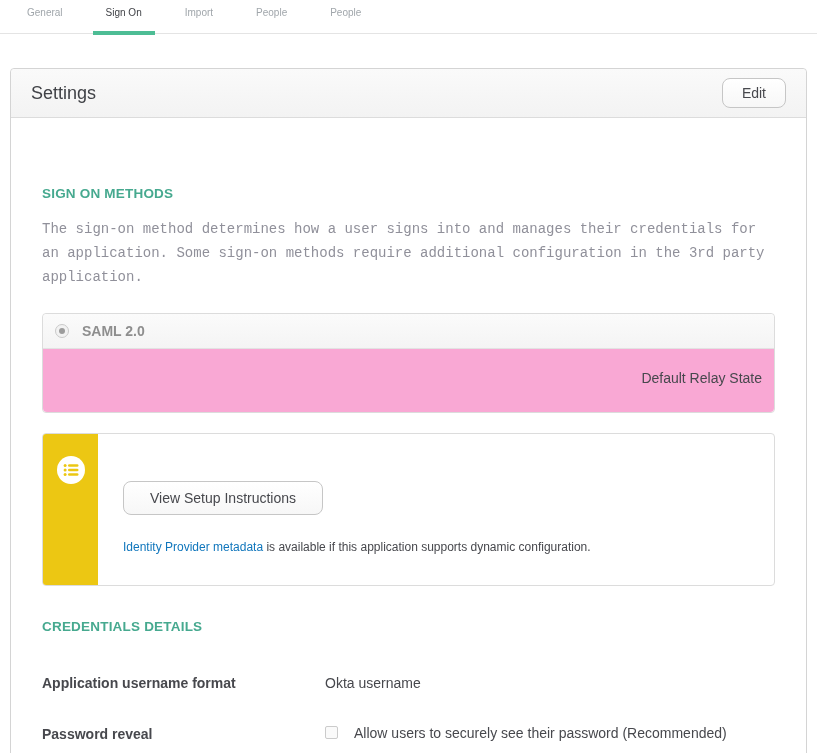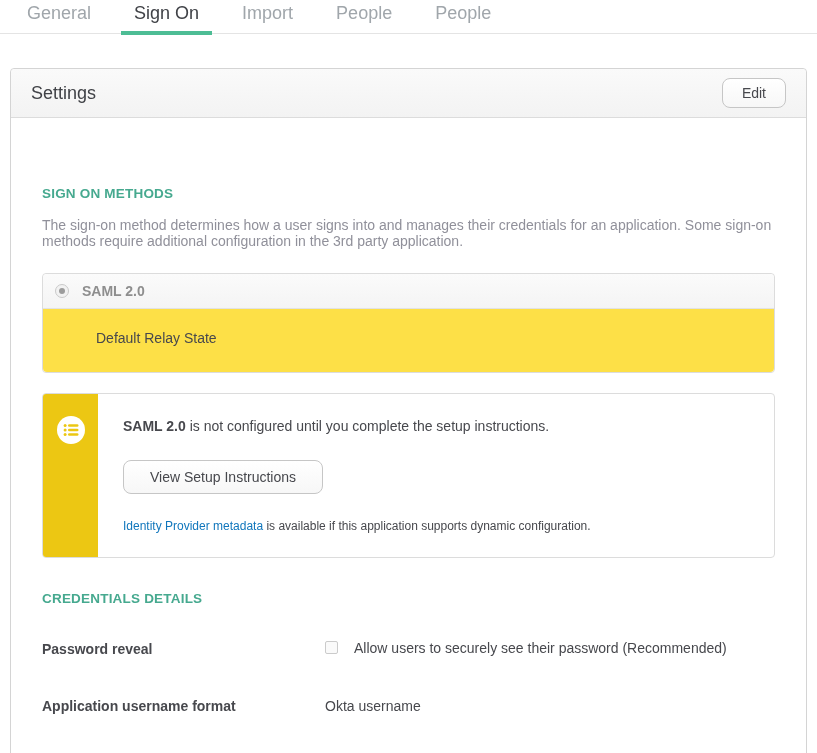--- a/index.html
+++ b/index.html
@@ -15,21 +15,21 @@
     display: flex;
     align-items: flex-start;
     height: 34px;
     padding-left: 27px;
     padding-top: 4px;
     border-bottom: 1px solid #e4e4e4;
   }
   .tab {
     position: relative;
     margin-right: 43px;
-    font-size: 18px;
+    font-size: 10px;
     color: #a0a6ab;
     height: 30px;
     line-height: 18px;
     cursor: pointer;
     white-space: nowrap;
   }
   .tab.active { color: #404247; }
   .tab.active::after {
     content: "";
     position: absolute;
@@ -74,22 +74,23 @@
     margin-top: 68px;
     font-size: 13.5px;
     font-weight: bold;
     letter-spacing: 0.2px;
     color: #46a98f;
   }
   .section-desc {
     margin-top: 16px;
     max-width: 730px;
     font-size: 14px;
-    line-height: 16px;
+    line-height: 24px;
     color: #90909a;
+    font-family: Liberation Mono, monospace;
   }
 
   
   .method-box {
     margin-top: 24px;
     border: 1px solid #dcdcdc;
     border-radius: 4px;
   }
   .method-header {
     display: flex;
@@ -117,21 +118,22 @@
   }
   .method-label {
     margin-left: 13px;
     font-size: 14px;
     font-weight: bold;
     color: #8e8e8e;
   }
   .method-body {
     padding: 20px 12px 25px 53px;
     border-radius: 0 0 4px 4px;
-    background: #fde047;
+    background: #f9a8d4;
+    text-align: right;
   }
   .method-body-text { font-size: 14px; color: #47484d; }
 
   
   .callout {
     margin-top: 20px;
     border: 1px solid #dcdcdc;
     border-radius: 4px;
     display: flex;
     overflow: hidden;
@@ -220,39 +222,36 @@
             <circle cx="8.1" cy="9.5" r="1.5" fill="#ecc713"></circle>
             <circle cx="8.1" cy="14" r="1.5" fill="#ecc713"></circle>
             <circle cx="8.1" cy="18.5" r="1.5" fill="#ecc713"></circle>
             <rect x="11" y="8.2" width="10.5" height="2.6" rx="1.3" fill="#ecc713"></rect>
             <rect x="11" y="12.7" width="10.5" height="2.6" rx="1.3" fill="#ecc713"></rect>
             <rect x="11" y="17.2" width="10.5" height="2.6" rx="1.3" fill="#ecc713"></rect>
           </svg>
         </span>
       </div>
       <div class="callout-content">
-        <div class="callout-line">
-          <b>SAML 2.0</b><span> is not configured until you complete the setup instructions.</span>
-        </div>
         <button class="btn setup-btn">View Setup Instructions</button>
         <div class="callout-link-line">
           <a href="#">Identity Provider metadata</a><span> is available if this application supports dynamic configuration.</span>
         </div>
       </div>
     </div>
 
     <div class="section-heading" style="margin-top:33px">CREDENTIALS DETAILS</div>
+
+    <div class="cred-row cred-row-1">
+      <div class="cred-label">Application username format</div>
+      <div class="cred-value">Okta username</div>
+    </div>
 
     <div class="cred-row cred-row-2">
       <div class="cred-label">Password reveal</div>
       <div class="cred-check-wrap">
         <input type="checkbox" class="checkbox" style="">
         <span class="cred-value">Allow users to securely see their password (Recommended)</span>
       </div>
     </div>
 
-    <div class="cred-row cred-row-1">
-      <div class="cred-label">Application username format</div>
-      <div class="cred-value">Okta username</div>
-    </div>
-
   </div>
 </div>
 
 </body></html>

